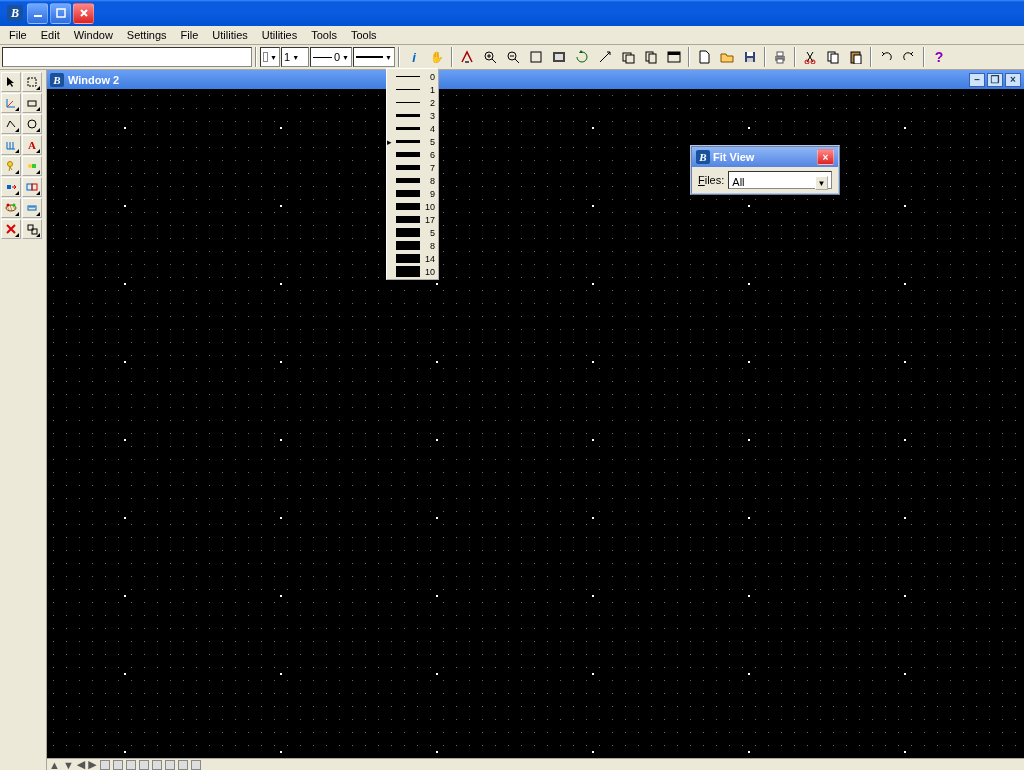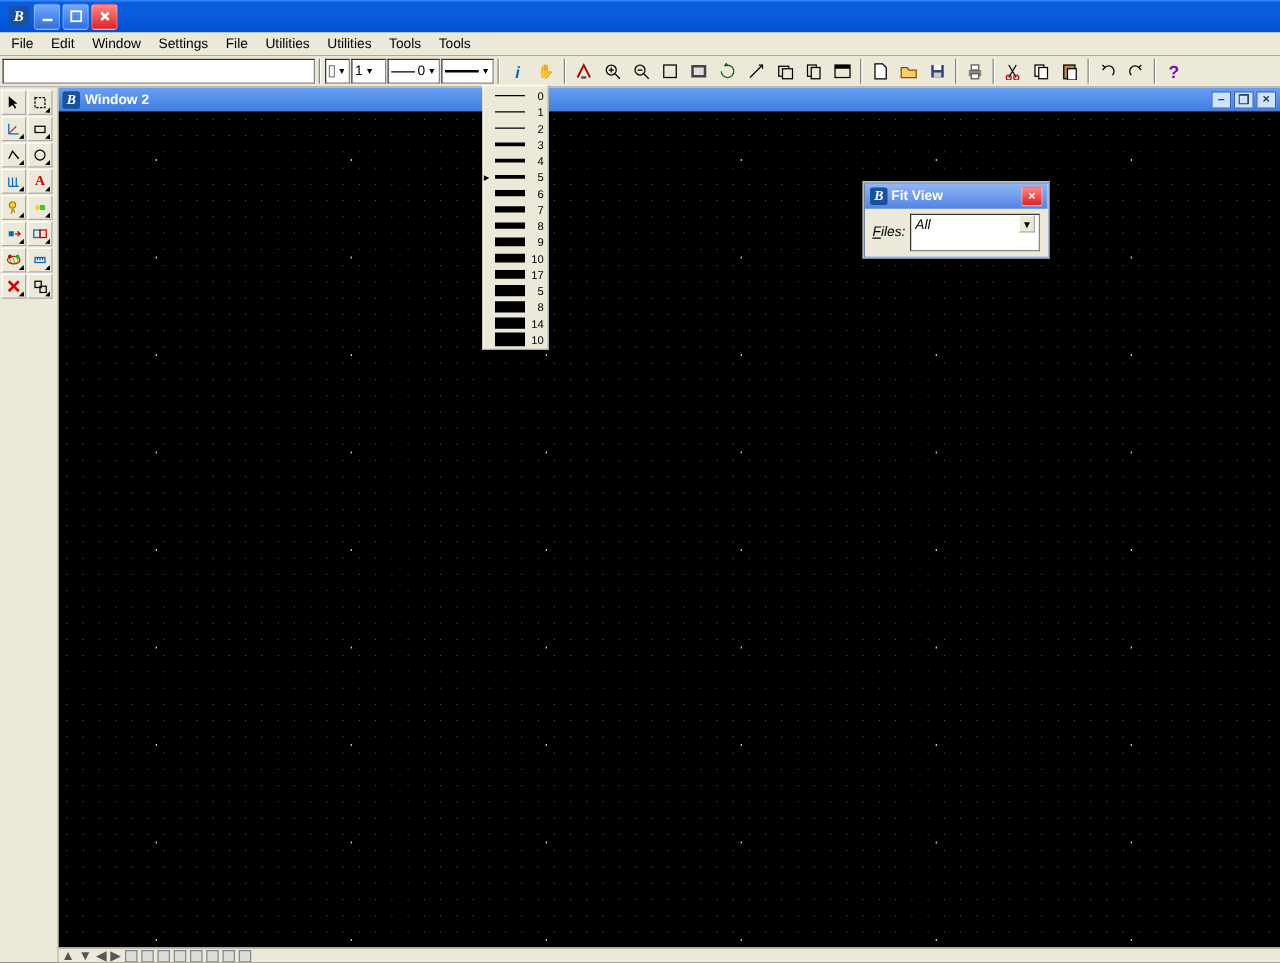--- a/index.html
+++ b/index.html
@@ -55,24 +55,24 @@
   .weight-row { display:flex; align-items:center; height:13px; padding:0 2px; gap:3px; position:relative;}
   .weight-row.sel::before { content:'▸'; position:absolute; left:-1px; font-size:9px; }
   .weight-line { flex:1; background:#000; margin-left:6px; }
   .weight-num { width:12px; text-align:right; font-size:9px; color:#000; }
 
   
   .fitview { position:absolute; top:145px; left:690px; width:150px; background:#ece9d8; border:2px ridge #b0c8f0; z-index:20; }
   .fitview .fv-title { height:20px; background: linear-gradient(to bottom,#8fb6f6,#5384e2); display:flex; align-items:center; color:#fff; font-weight:bold; padding:0 4px; }
   .fitview .fv-title .spacer { flex:1; }
   .fv-close { width:17px; height:16px; background: linear-gradient(#f88,#d22); border:1px solid #fff6; border-radius:2px; display:flex; align-items:center; justify-content:center; color:#fff; font-weight:bold; font-size:10px; }
-  .fv-body { padding: 4px 6px; display:flex; align-items:center; gap:4px;font-style:italic; }
+  .fv-body { padding: 4px 6px; display:flex; align-items:center; gap:4px; }
   .fv-body label { font-size:11px; }
   .fv-body label u { text-decoration: underline; }
-  .fv-combo { flex:1; height:18px; background:white; border:1px inset #888; display:flex; align-items:flex-end; padding:14px 3px; font-size:11px; }
+  .fv-combo { flex:1; height:18px; background:white; border:1px inset #888; display:flex; align-items:flex-start; padding:4px 3px; font-size:11px; }
   .fv-combo .arrow { margin-left:auto; font-size:8px; background:#ece9d8; border:1px outset #fff; width:13px; height:14px; display:flex; align-items:center; justify-content:center; }
 
   svg { display:block; }
 </style>
 </head>
 <body>
 
 <div class="titlebar">
   <div class="icon">B</div>
   <div class="win-btns">

